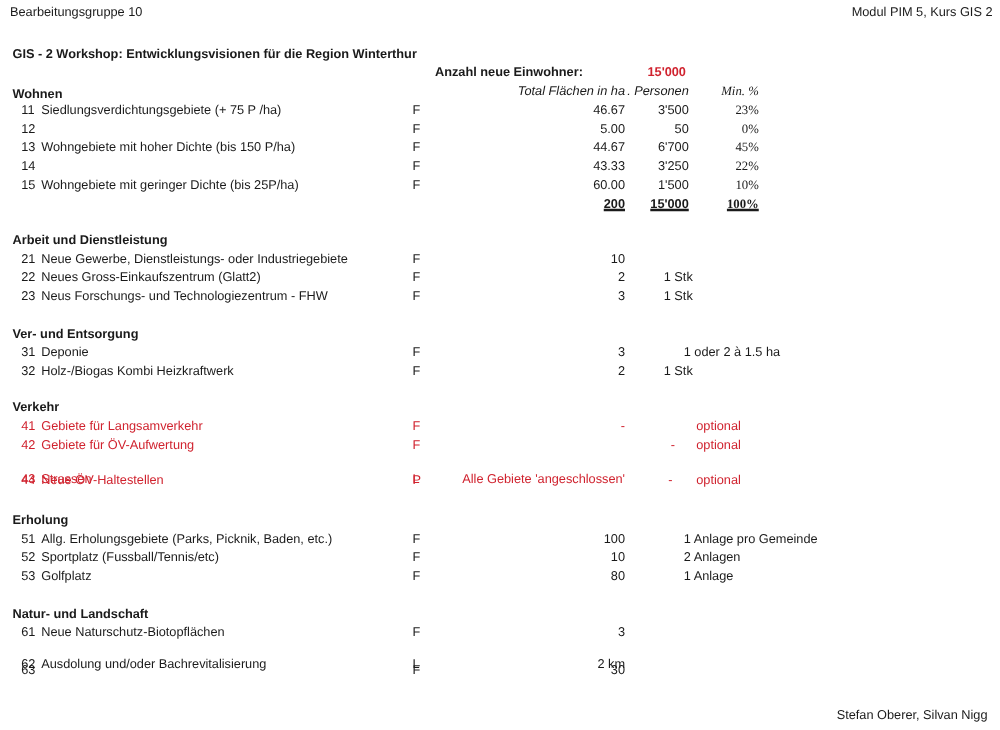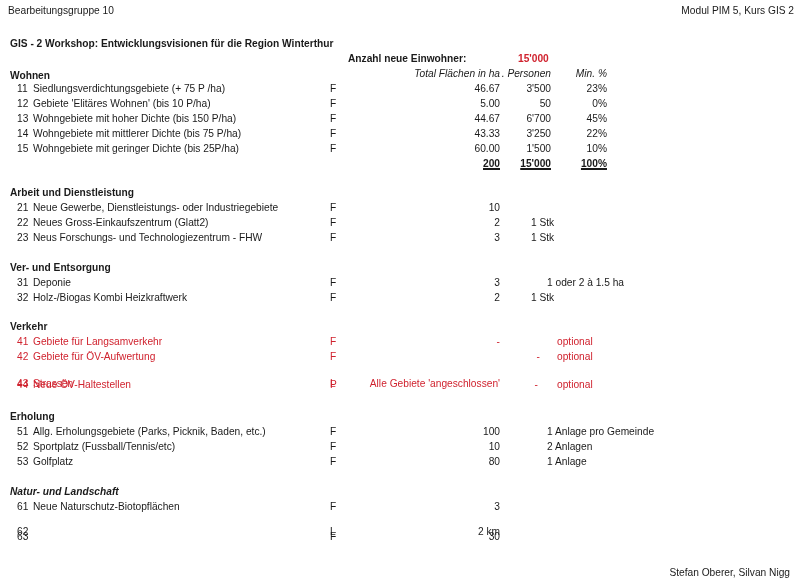--- a/index.html
+++ b/index.html
@@ -10,21 +10,21 @@
   .italic { font-style:italic; }
   .red { color:#d0222e; }
   .u { text-decoration:underline; text-decoration-thickness:1.5px; }
   .row { position:absolute; left:0; width:800px; height:15px; }
   .row > span { position:absolute; white-space:nowrap; line-height:15px; }
   .c-num { left:17px; }
   .c-label { left:33px; }
   .c-type { left:330px; }
   .c-area { right:300px; text-align:right; }
   .c-pers { right:249px; text-align:right; }
-  .c-pct { right:193px; text-align:right; }
+  .c-pct { right:193px; text-align:right;font-family:Liberation Serif, serif; }
   .sec { position:absolute; left:10px; font-weight:bold; line-height:15px; white-space:nowrap; }
 </style>
 </head>
 <body>
 
 <div class="abs" style="left:8px;top:4px;">Bearbeitungsgruppe 10</div>
 <div class="abs" style="right:6px;top:4px;">Modul PIM 5, Kurs GIS 2</div>
 
 <div class="abs bold" style="left:10px;top:37px;">GIS - 2 Workshop: Entwicklungsvisionen für die Region Winterthur</div>
 <div class="abs bold" style="left:348px;top:52px;text-align:right;">Anzahl neue Einwohner:</div>
@@ -40,37 +40,35 @@
 <div class="row" style="top:81px;">
   <span class="c-num">11</span>
   <span class="c-label">Siedlungsverdichtungsgebiete (+ 75 P /ha)</span>
   <span class="c-type">F</span>
   <span class="c-area">46.67</span>
   <span class="c-pers">3'500</span>
   <span class="c-pct">23%</span>
 </div>
 <div class="row" style="top:96px;">
   <span class="c-num">12</span>
-  <span class="c-label">Gebiete 'Elitäres Wohnen' (bis 10 P/ha)</span>
   <span class="c-type">F</span>
   <span class="c-area">5.00</span>
   <span class="c-pers">50</span>
   <span class="c-pct">0%</span>
 </div>
 <div class="row" style="top:111px;">
   <span class="c-num">13</span>
   <span class="c-label">Wohngebiete mit hoher Dichte (bis 150 P/ha)</span>
   <span class="c-type">F</span>
   <span class="c-area">44.67</span>
   <span class="c-pers">6'700</span>
   <span class="c-pct">45%</span>
 </div>
 <div class="row" style="top:126px;">
   <span class="c-num">14</span>
-  <span class="c-label">Wohngebiete mit mittlerer Dichte (bis 75 P/ha)</span>
   <span class="c-type">F</span>
   <span class="c-area">43.33</span>
   <span class="c-pers">3'250</span>
   <span class="c-pct">22%</span>
 </div>
 <div class="row" style="top:141px;">
   <span class="c-num">15</span>
   <span class="c-label">Wohngebiete mit geringer Dichte (bis 25P/ha)</span>
   <span class="c-type">F</span>
   <span class="c-area">60.00</span>
@@ -166,29 +164,30 @@
   <span style="left:547px;">2  Anlagen</span>
 </div>
 <div class="row" style="top:454px;">
   <span class="c-num">53</span>
   <span class="c-label">Golfplatz</span>
   <span class="c-type">F</span>
   <span class="c-area">80</span>
   <span style="left:547px;">1  Anlage</span>
 </div>
 
-<div class="sec" style="top:484px;font-style:italic;">Natur- und Landschaft</div>
+<div class="sec" style="top:484px;">Natur- und Landschaft</div>
 <div class="row" style="top:499px;">
   <span class="c-num">61</span>
   <span class="c-label">Neue Naturschutz-Biotopflächen</span>
   <span class="c-type">F</span>
   <span class="c-area">3</span>
 </div>
 <div class="row" style="top:524px;">
   <span class="c-num">62</span>
+  <span class="c-label">Ausdolung und/oder Bachrevitalisierung</span>
   <span class="c-type">L</span>
   <span class="c-area">2 km</span>
 </div>
 <div class="row" style="top:529px;">
   <span class="c-num">63</span>
   <span class="c-type">F</span>
   <span class="c-area">30</span>
 </div>
 
 <div class="abs" style="right:10px;top:566px;">Stefan Oberer, Silvan Nigg</div>

